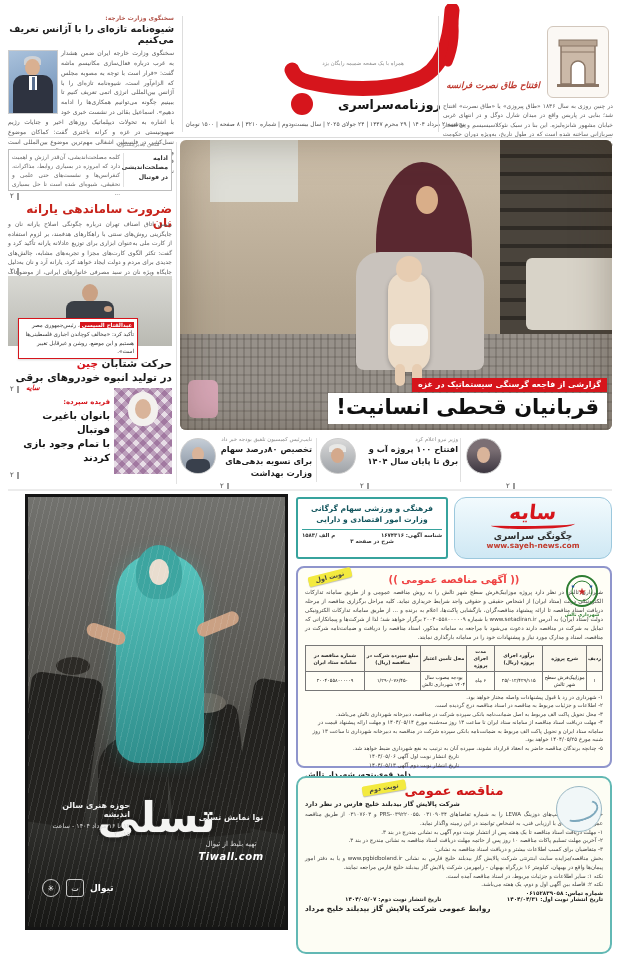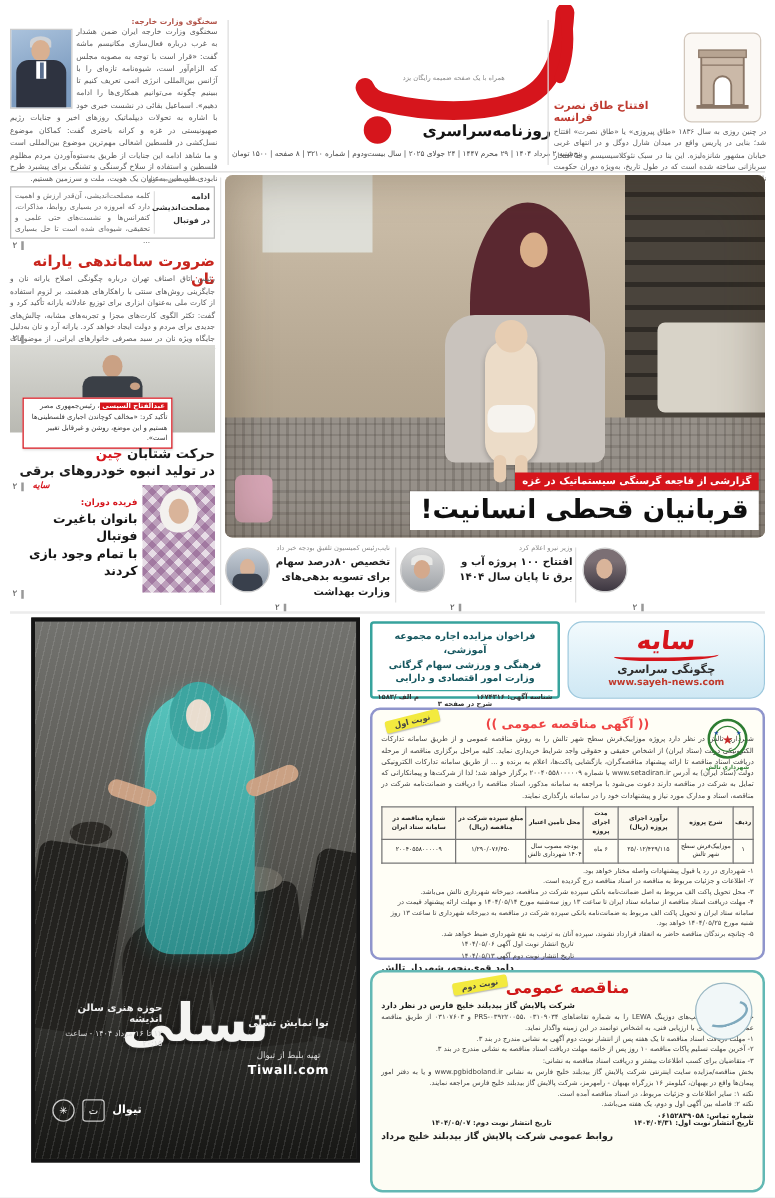--- a/index.html
+++ b/index.html
@@ -21,21 +21,21 @@
   #tl-photo .suit{position:absolute;left:4px;top:24px;width:40px;height:38px;border-radius:10px 10px 0 0;background:#2e3340;}
   #tl-photo .shirt{position:absolute;left:20px;top:25px;width:8px;height:14px;background:#fff;}
   #tl-photo .tie{position:absolute;left:23px;top:26px;width:3px;height:13px;background:#5a6f8f;}
   #logo-svg{left:246px;top:4px;}
   #masthead-tagline{left:318px;top:60px;width:90px;font-size:5.3px;color:#8a8a8a;text-align:center;}
   #masthead-sub{left:338px;top:97px;font-size:12.5px;font-weight:bold;color:#151515;}
   #dateline{left:244px;top:121px;width:222px;font-size:5.9px;color:#4a4a4a;text-align:center;white-space:nowrap;}
   #tr-article{left:443px;top:14px;width:170px;}
   #arch-box{position:absolute;left:104px;top:12px;width:60px;height:70px;border:1px solid #d2c7bc;border-radius:6px;
             background:#fbf8f4;display:flex;align-items:center;justify-content:center;}
-  #tr-title{position:absolute;left:0;top:66px;width:100px;font-size:8.6px;font-weight:bold;color:#bf3a30;text-align:left;}
+  #tr-title{position:absolute;left:0;top:66px;width:100px;font-size:8.6px;font-weight:bold;color:#bf3a30;text-align:center;font-style:italic;}
   #tr-body{position:absolute;left:0;top:88px;width:170px;font-size:5.9px;color:#5c5c5c;line-height:1.6;text-align:justify;}
   
   #ed-header{left:118px;top:141px;font-size:5.6px;color:#888;}
   #ed-box{left:8px;top:149px;width:164px;height:42px;border:1px solid #bdbdbd;background:#fff;display:flex;flex-direction:row;padding:3px;box-sizing:border-box;}
   #ed-label{width:42px;font-size:6.2px;font-weight:bold;color:#333;line-height:1.5;border-left:1px solid #e0e0e0;padding-left:2px;}
   #ed-body{flex:1;font-size:5.8px;color:#666;line-height:1.55;padding-right:3px;text-align:justify;}
   .pageno{font-size:7px;color:#444;border-right:2px solid #999;padding-right:3px;line-height:1;}
   #ed-page{left:10px;top:193px;}
   #bread-title{left:8px;top:202px;width:164px;font-size:12px;font-weight:800;color:#c8251d;text-align:right;}
   #bread-body{left:8px;top:219px;width:164px;font-size:6px;color:#5a5a5a;line-height:1.6;}
@@ -118,21 +118,21 @@
           background:linear-gradient(180deg,#57c4bd,#2f8e8c);box-shadow:0 0 18px rgba(80,200,190,.25);}
   #po-hood{position:absolute;left:108px;top:48px;width:46px;height:54px;border-radius:50% 50% 40% 40%;background:#3da5a0;}
   #po-face{position:absolute;left:121px;top:62px;width:20px;height:26px;border-radius:50%;background:#e9ddcf;}
   #po-arm-l{position:absolute;left:58px;top:130px;width:40px;height:14px;border-radius:7px;background:#caa184;transform:rotate(18deg);}
   #po-arm-r{position:absolute;left:168px;top:120px;width:44px;height:14px;border-radius:7px;background:#caa184;transform:rotate(-22deg);}
   #po-title{position:absolute;left:50%;top:296px;transform:translateX(-50%);color:#f4f4f2;font-size:42px;font-weight:800;
             text-shadow:0 0 6px rgba(0,0,0,.8),0 0 2px rgba(255,255,255,.4);letter-spacing:-1px;}
   #po-right{position:absolute;right:10px;top:316px;width:88px;text-align:center;color:#eee;}
   #po-right .l1{font-size:8px;font-weight:bold;margin-bottom:18px;}
   #po-right .l2{font-size:7px;margin-bottom:3px;color:#ddd;}
-  #po-right .l3{font-size:10px;font-weight:bold;color:#fff;letter-spacing:.5px;}
+  #po-right .l3{font-size:10px;font-weight:bold;color:#fff;letter-spacing:.5px;font-style:italic;}
   #po-left{position:absolute;left:10px;top:304px;width:92px;text-align:right;color:#eee;}
   #po-left .l1{font-size:8px;font-weight:bold;margin-bottom:3px;}
   #po-left .l2{font-size:6.4px;color:#d9d9d9;}
   #po-logos{position:absolute;left:14px;top:382px;display:flex;gap:6px;align-items:center;direction:ltr;}
   .po-logo-circ{width:16px;height:16px;border:1px solid rgba(255,255,255,.75);border-radius:50%;color:#fff;font-size:8px;
                 display:flex;align-items:center;justify-content:center;}
   .po-logo-sq{width:16px;height:16px;border:1px solid rgba(255,255,255,.75);border-radius:3px;color:#fff;font-size:8px;
               display:flex;align-items:center;justify-content:center;}
   #po-tiwall{color:#fff;font-size:9px;font-weight:bold;}
   
@@ -179,20 +179,21 @@
   #t2-dates{display:flex;justify-content:space-between;font-size:5.6px;font-weight:bold;color:#222;padding-left:40px;}
   #t2-signer{font-size:7.4px;font-weight:800;color:#222;text-align:left;margin-top:2px;}
 </style>
 </head>
 <body>
 
 <div id="page">
 
   <div class="abs" id="tl-article">
     <div class="kicker-sm">سخنگوی وزارت خارجه:</div>
+    <div id="tl-title">شیوه‌نامه تازه‌ای را با آژانس تعریف می‌کنیم</div>
     <div id="tl-body" class="jt">
       <span id="tl-photo">
         <span class="hair"></span>
           <span class="head"></span>
           <span class="suit"></span>
           <span class="shirt"></span>
           <span class="tie"></span>
       </span>
       <span>سخنگوی وزارت خارجه ایران ضمن هشدار به غرب درباره فعال‌سازی مکانیسم ماشه گفت: «قرار است با توجه به مصوبه مجلس که الزام‌آور است، شیوه‌نامه تازه‌ای را با آژانس بین‌المللی انرژی اتمی تعریف کنیم تا ببینیم چگونه می‌توانیم همکاری‌ها را ادامه دهیم». اسماعیل بقائی در نشست خبری خود با اشاره به تحولات دیپلماتیک روزهای اخیر و جنایات رژیم صهیونیستی در غزه و کرانه باختری گفت: کماکان موضوع نسل‌کشی در فلسطین اشغالی مهم‌ترین موضوع بین‌المللی است و ما شاهد ادامه این جنایات از طریق به‌ستوه‌آوردن مردم مظلوم فلسطین و استفاده از سلاح گرسنگی و تشنگی برای پیشبرد طرح نابودی فلسطین به‌عنوان یک هویت، ملت و سرزمین هستیم.</span>
     </div>
@@ -254,21 +255,21 @@
   </div>
   <div class="abs pageno" id="china-page">۲</div>
   <div class="abs" id="china-brand">سایه</div>
 
   <div class="abs" id="fb-item">
     <div id="fb-photo">
       <span class="scarf"></span>
         <span class="face"></span>
     </div>
     <div id="fb-text">
-      <div id="fb-name">فریده دوران:</div>
+      <div id="fb-name">فریده سپرده:</div>
       <div class="fb-line">بانوان باغیرت فوتبال</div>
       <div class="fb-line">با تمام‌ وجود بازی کردند</div>
     </div>
   </div>
   <div class="abs pageno" id="fb-page">۲</div>
   <div class="abs" id="colrule"></div>
 
   <div class="abs" id="main-photo">
     <div id="mp-window"></div>
     <div id="mp-furn"></div>
@@ -347,21 +348,20 @@
       <div class="l2">۱۲ تا ۱۶ مرداد ۱۴۰۴ - ساعت ۲۰:۱۵</div>
     </div>
     <div id="po-logos">
       <div class="po-logo-circ">✳</div>
       <div class="po-logo-sq">ت</div>
       <div id="po-tiwall">تیوال</div>
     </div>
   </div>
 
   <div class="abs" id="auction">
-    <div class="auc-line">فراخوان مزایده اجاره مجموعه آموزشی،</div>
     <div class="auc-line">فرهنگی و ورزشی سهام گرگانی</div>
     <div class="auc-line">وزارت امور اقتصادی و دارایی</div>
     <div id="auc-foot">
       <span>شناسه آگهی: ۱۶۷۴۳۱۶</span>
       <span>م الف /۱۵۸۳</span>
     </div>
     <div id="auc-ref">شرح در صفحه ۳</div>
   </div>
 
   <div class="abs" id="sayehbox">

